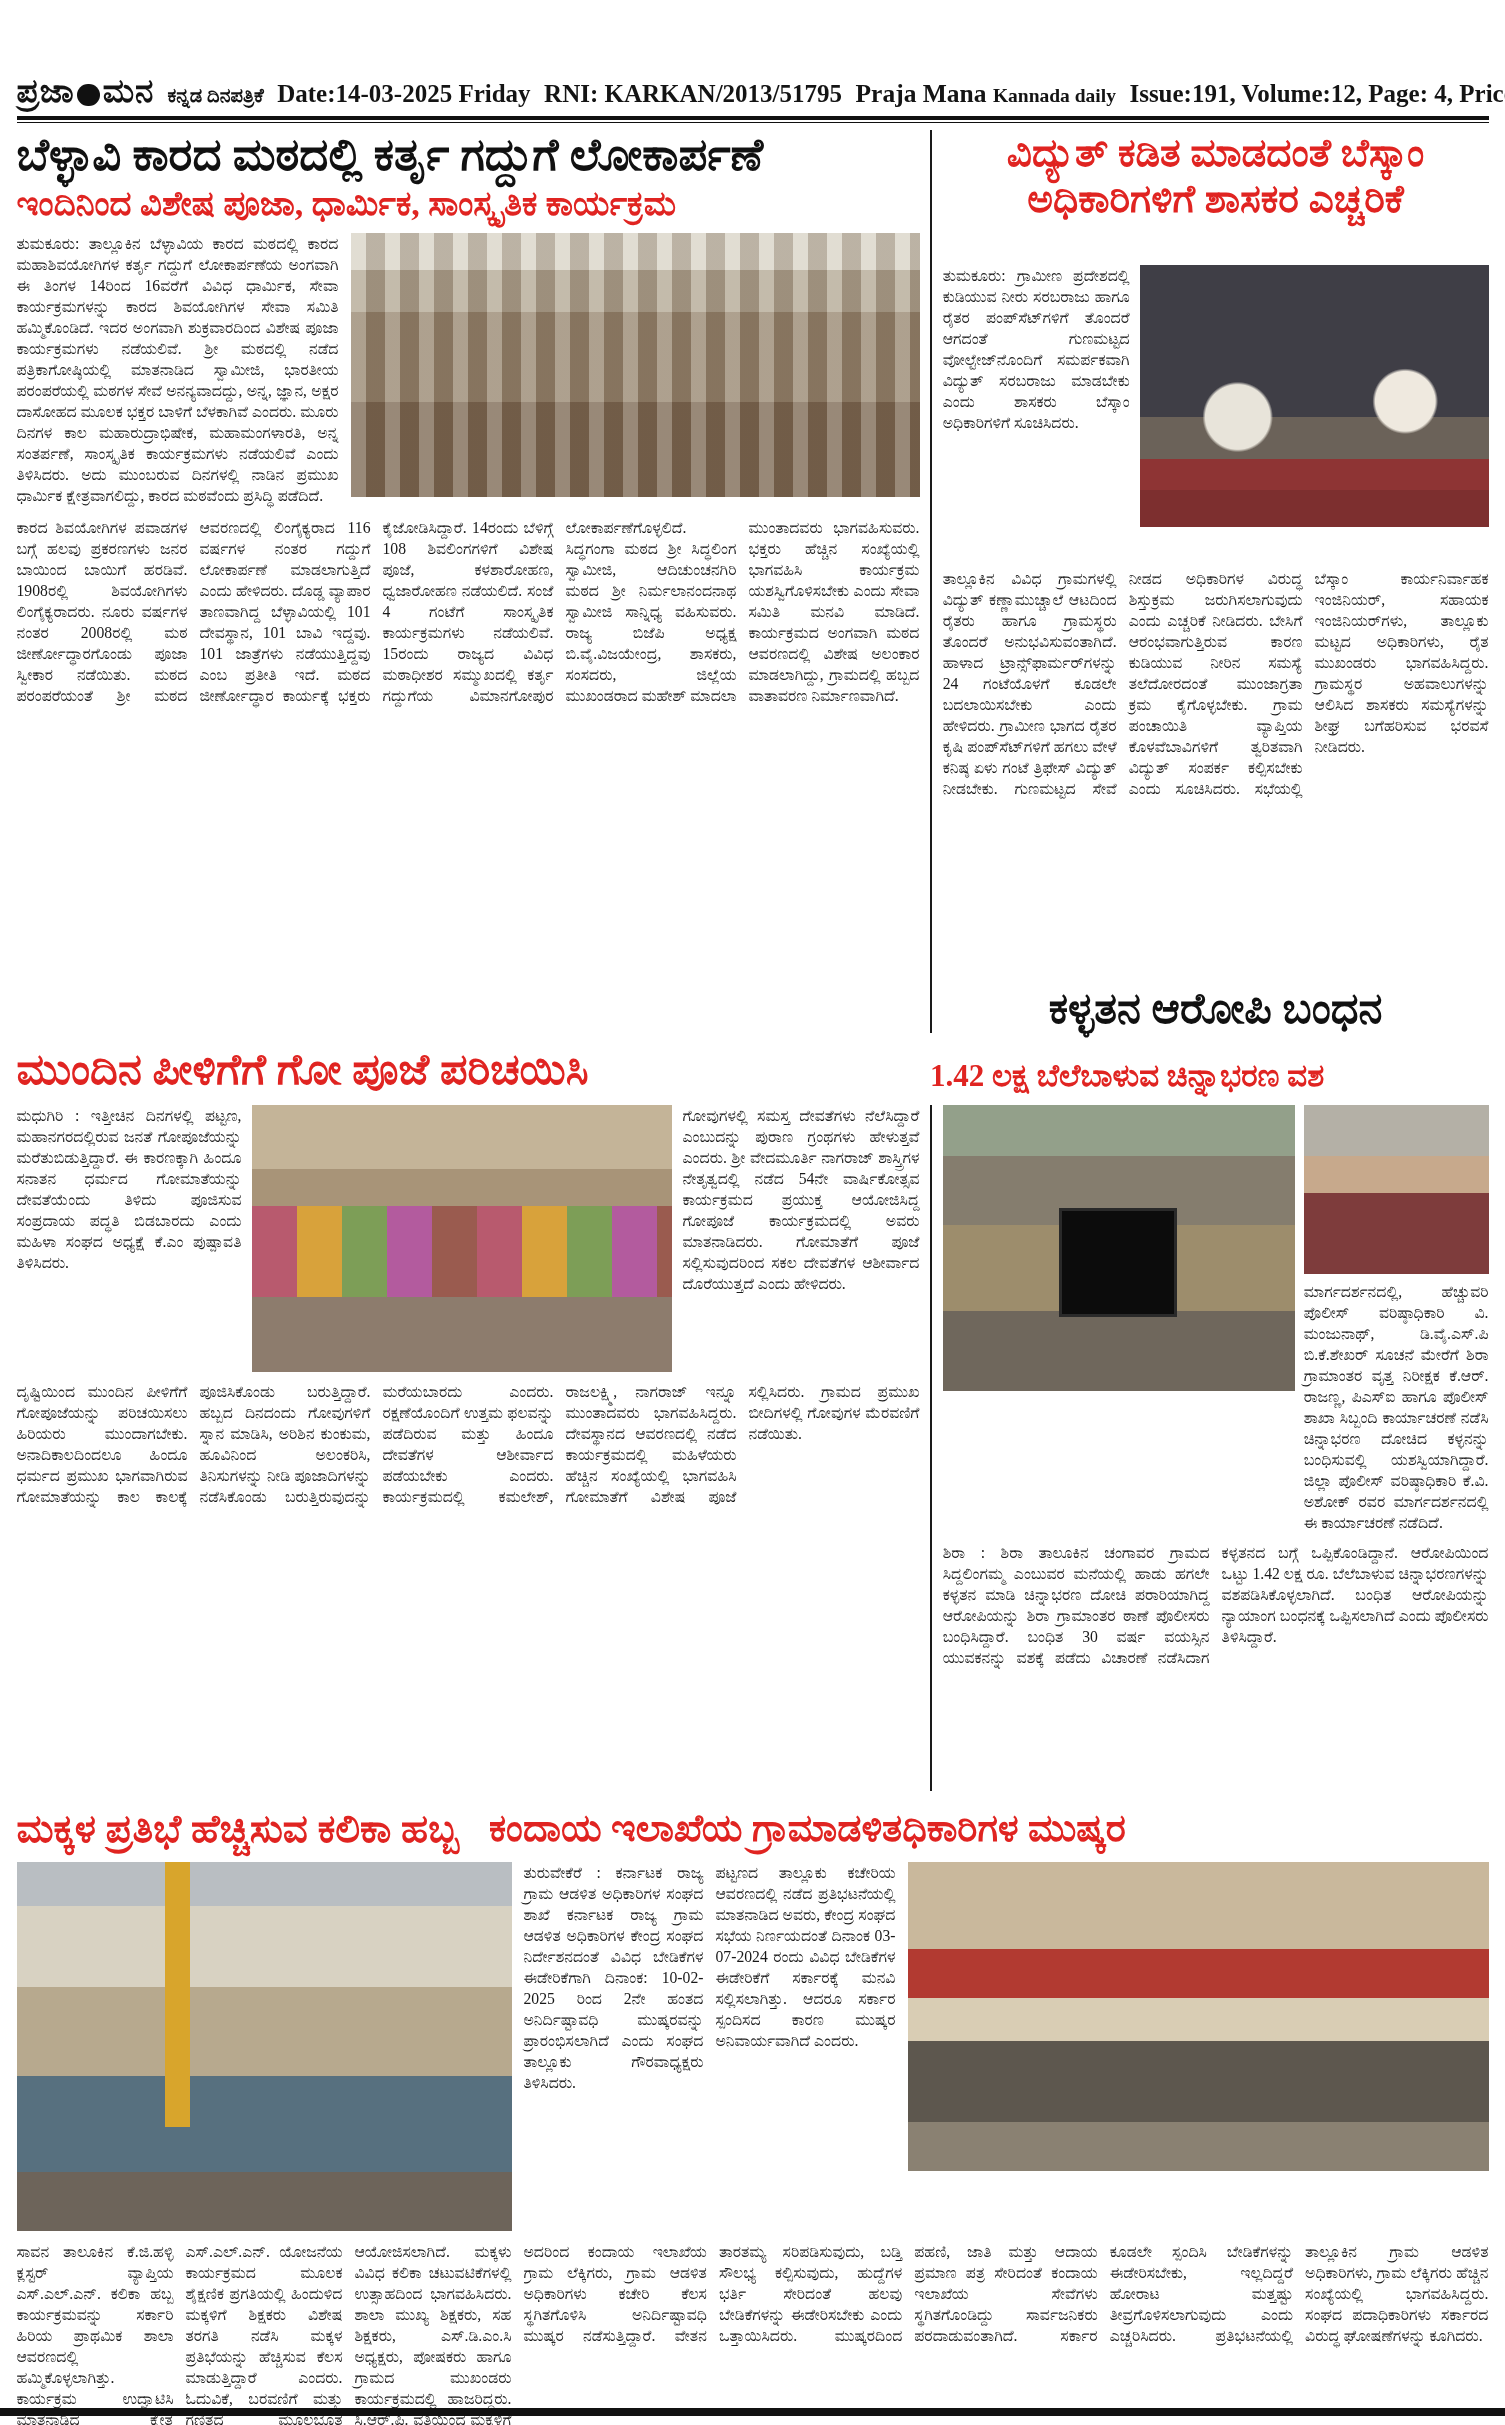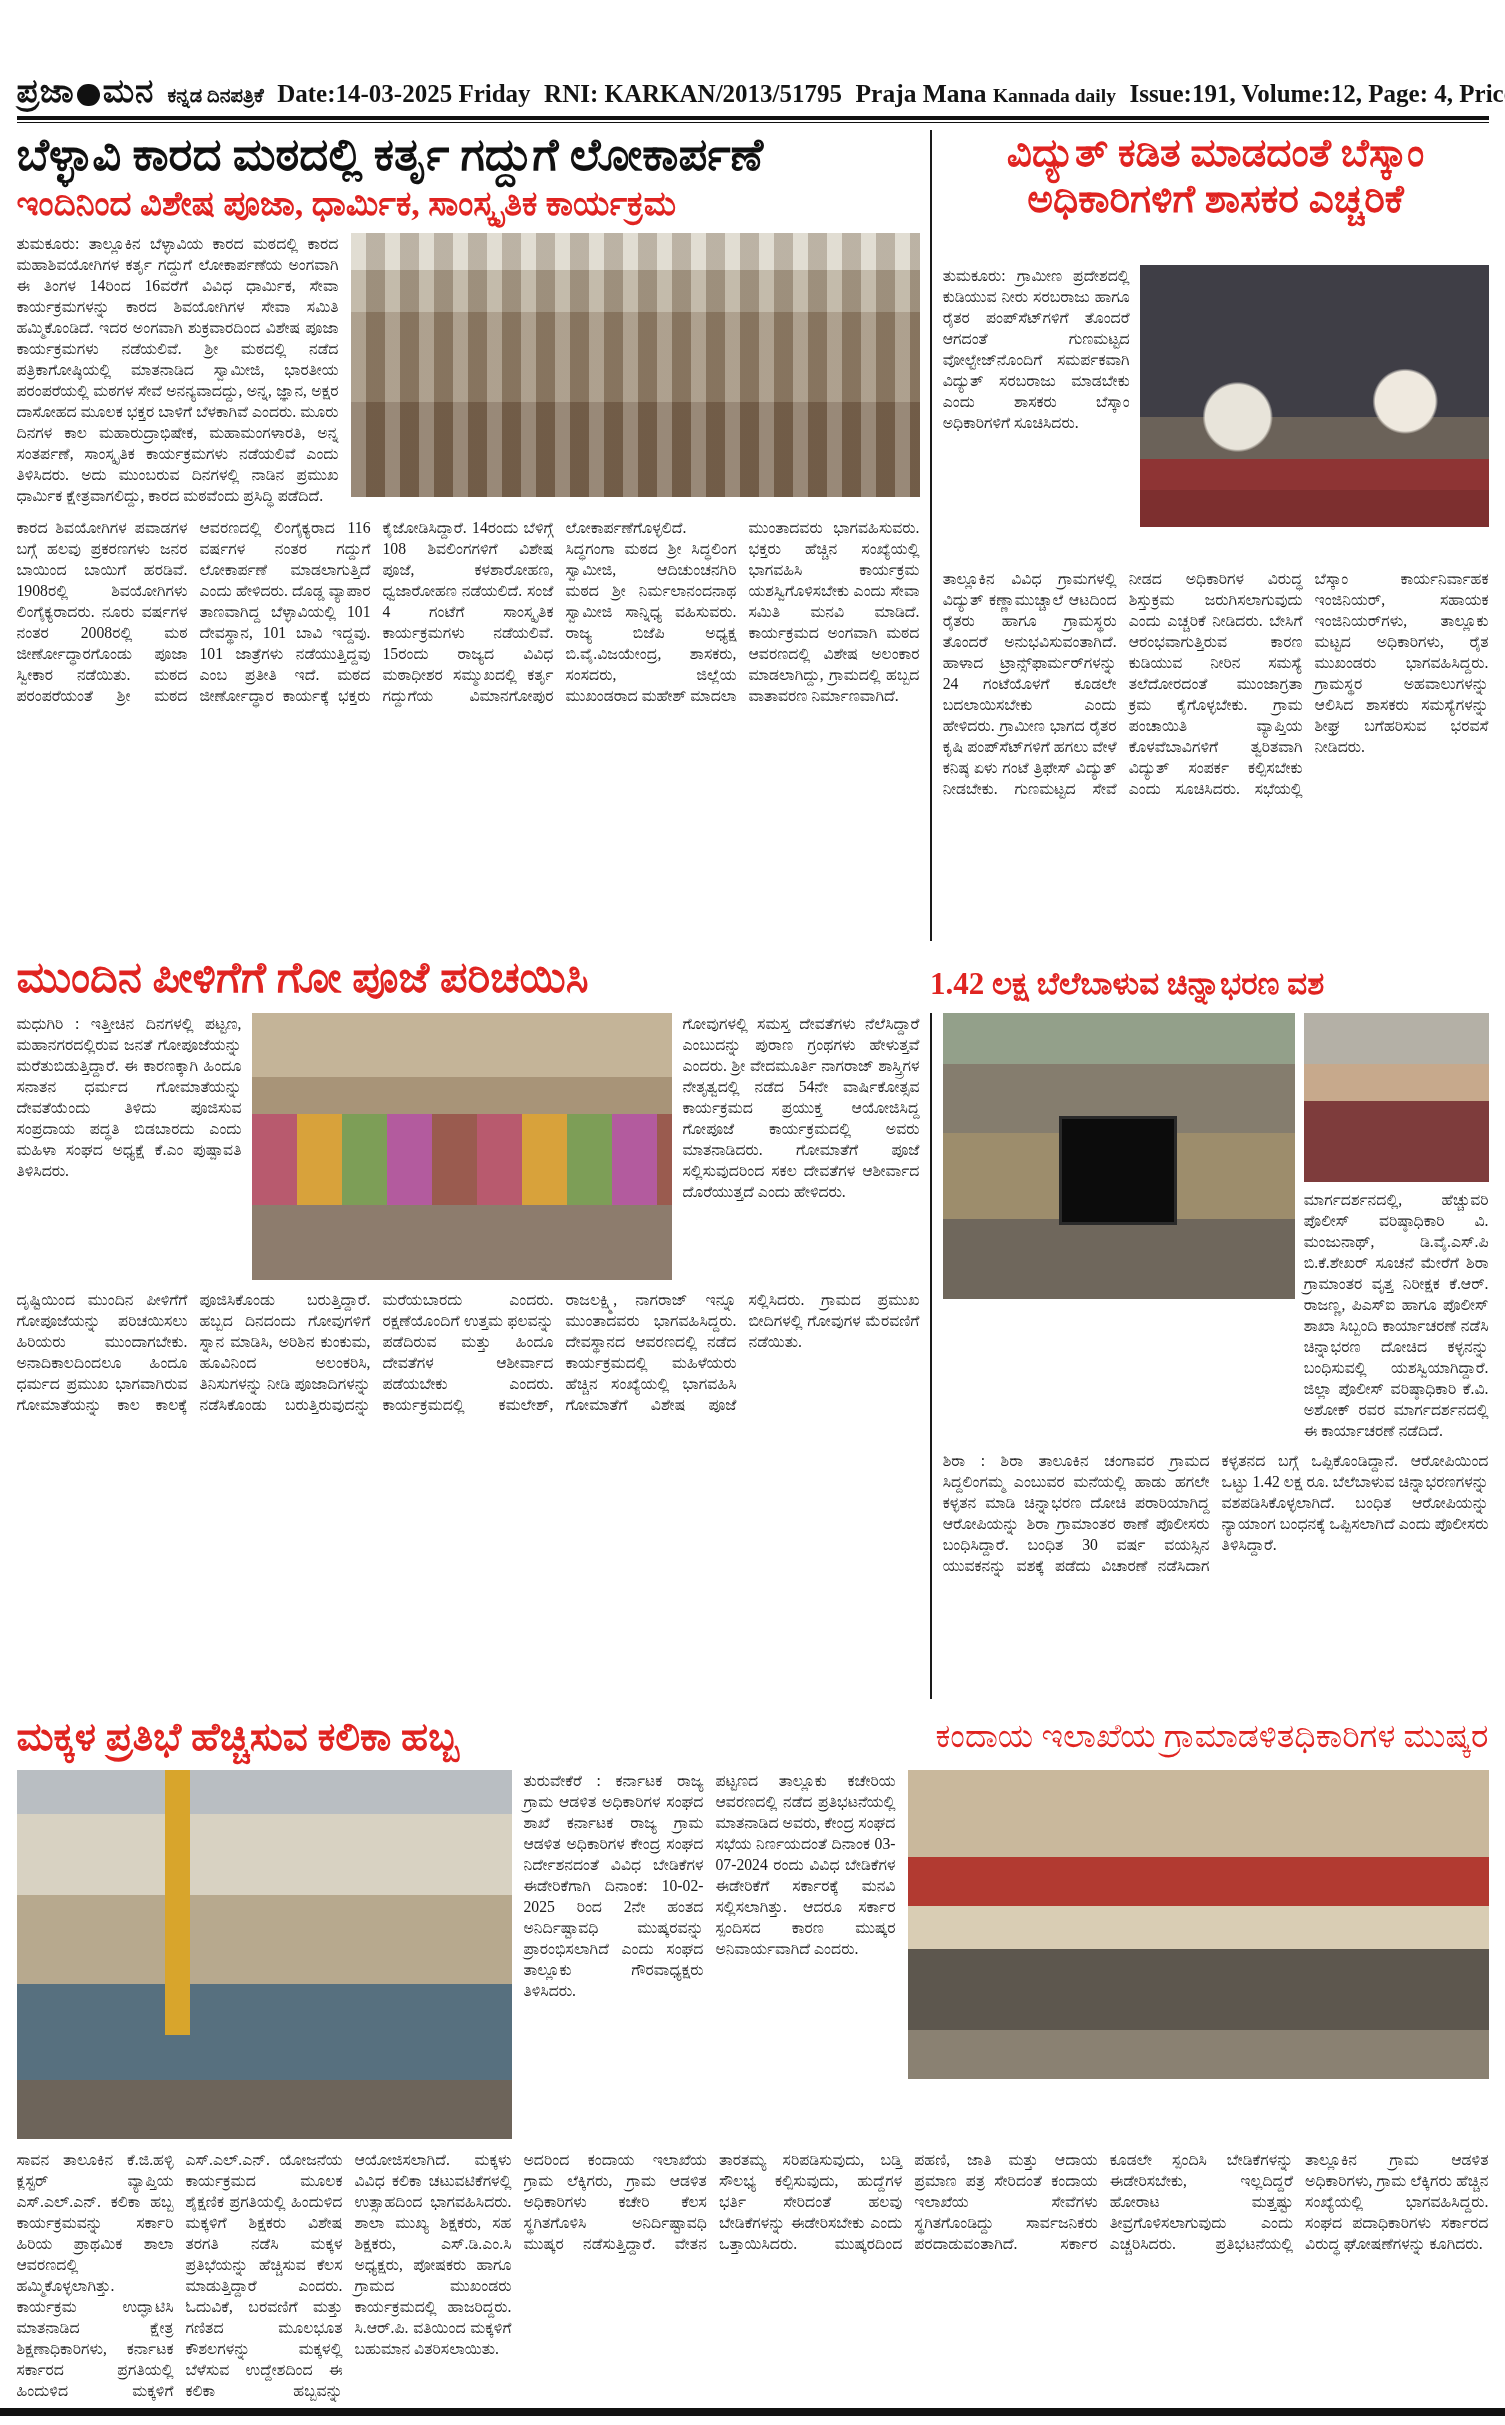--- a/index.html
+++ b/index.html
@@ -66,21 +66,21 @@
       linear-gradient(180deg,#93a08a 0 18%,#857d6e 18% 42%,#9d8d6c 42% 72%,#6f675c 72% 100%);}
   .ph4::before{content:"";position:absolute;left:33%;top:36%;width:32%;height:36%;
       background:#0c0c0c;border:3px solid #2a2a2a;}
   .a4-side{flex:1;display:flex;flex-direction:column;gap:7.5px;}
   .ph4b{width:100%;height:169px;background:
       linear-gradient(180deg,#b4b0a6 0 30%,#c7a98c 30% 52%,#7e3c3c 52% 100%);}
   .a4-body{margin-top:9px;column-count:2;height:249px;}
   
   .b3-headrow{display:flex;gap:30px;margin-top:15px;align-items:flex-end;}
   .a5-head{font-size:39px;line-height:45px;font-weight:bold;}
-  .a6-head{font-size:33px;line-height:45px;font-weight:normal;flex:1;text-align:right;}
+  .a6-head{font-size:38px;line-height:45px;font-weight:bold;flex:1;}
   .band3a{margin-top:10.5px;display:flex;gap:12px;}
   .ph5{width:495px;height:369px;background:
       linear-gradient(180deg,#b9bec2 0 12%,#d8d2c2 12% 34%,#b7a98e 34% 58%,#57707f 58% 84%,#6d645a 84% 100%);}
   .ph5::before{content:"";position:absolute;left:30%;top:0;width:5%;height:72%;background:#d8a52c;}
   .a6-c1,.a6-c2{width:180px;}
   .ph6{flex:1;height:309px;background:
       linear-gradient(180deg,#c9b89c 0 28%,#b23a31 28% 44%,#d9cdb4 44% 58%,#5d574e 58% 84%,#8a8172 84% 100%);}
   .band3b{margin-top:10.5px;display:flex;gap:12px;}
   .a5-body{width:495px;column-count:3;height:300px;}
   .a6-body{flex:1;column-count:5;height:300px;}
@@ -113,20 +113,21 @@
       <div class="a1-bottom cols body-text kn">ಕಾರದ ಶಿವಯೋಗಿಗಳ ಪವಾಡಗಳ ಬಗ್ಗೆ ಹಲವು ಪ್ರಕರಣಗಳು ಜನರ ಬಾಯಿಂದ ಬಾಯಿಗೆ ಹರಡಿವೆ. 1908ರಲ್ಲಿ ಶಿವಯೋಗಿಗಳು ಲಿಂಗೈಕ್ಯರಾದರು. ನೂರು ವರ್ಷಗಳ ನಂತರ 2008ರಲ್ಲಿ ಮಠ ಜೀರ್ಣೋದ್ಧಾರಗೊಂಡು ಪೂಜಾ ಸ್ವೀಕಾರ ನಡೆಯಿತು. ಮಠದ ಪರಂಪರೆಯಂತೆ ಶ್ರೀ ಮಠದ ಆವರಣದಲ್ಲಿ ಲಿಂಗೈಕ್ಯರಾದ 116 ವರ್ಷಗಳ ನಂತರ ಗದ್ದುಗೆ ಲೋಕಾರ್ಪಣೆ ಮಾಡಲಾಗುತ್ತಿದೆ ಎಂದು ಹೇಳಿದರು. ದೊಡ್ಡ ವ್ಯಾಪಾರ ತಾಣವಾಗಿದ್ದ ಬೆಳ್ಳಾವಿಯಲ್ಲಿ 101 ದೇವಸ್ಥಾನ, 101 ಬಾವಿ ಇದ್ದವು. 101 ಜಾತ್ರೆಗಳು ನಡೆಯುತ್ತಿದ್ದವು ಎಂಬ ಪ್ರತೀತಿ ಇದೆ. ಮಠದ ಜೀರ್ಣೋದ್ಧಾರ ಕಾರ್ಯಕ್ಕೆ ಭಕ್ತರು ಕೈಜೋಡಿಸಿದ್ದಾರೆ. 14ರಂದು ಬೆಳಿಗ್ಗೆ 108 ಶಿವಲಿಂಗಗಳಿಗೆ ವಿಶೇಷ ಪೂಜೆ, ಕಳಶಾರೋಹಣ, ಧ್ವಜಾರೋಹಣ ನಡೆಯಲಿದೆ. ಸಂಜೆ 4 ಗಂಟೆಗೆ ಸಾಂಸ್ಕೃತಿಕ ಕಾರ್ಯಕ್ರಮಗಳು ನಡೆಯಲಿವೆ. 15ರಂದು ರಾಜ್ಯದ ವಿವಿಧ ಮಠಾಧೀಶರ ಸಮ್ಮುಖದಲ್ಲಿ ಕರ್ತೃ ಗದ್ದುಗೆಯ ವಿಮಾನಗೋಪುರ ಲೋಕಾರ್ಪಣೆಗೊಳ್ಳಲಿದೆ. ಸಿದ್ಧಗಂಗಾ ಮಠದ ಶ್ರೀ ಸಿದ್ಧಲಿಂಗ ಸ್ವಾಮೀಜಿ, ಆದಿಚುಂಚನಗಿರಿ ಮಠದ ಶ್ರೀ ನಿರ್ಮಲಾನಂದನಾಥ ಸ್ವಾಮೀಜಿ ಸಾನ್ನಿಧ್ಯ ವಹಿಸುವರು. ರಾಜ್ಯ ಬಿಜೆಪಿ ಅಧ್ಯಕ್ಷ ಬಿ.ವೈ.ವಿಜಯೇಂದ್ರ, ಶಾಸಕರು, ಸಂಸದರು, ಜಿಲ್ಲೆಯ ಮುಖಂಡರಾದ ಮಹೇಶ್ ಮಾದಲಾ ಮುಂತಾದವರು ಭಾಗವಹಿಸುವರು. ಭಕ್ತರು ಹೆಚ್ಚಿನ ಸಂಖ್ಯೆಯಲ್ಲಿ ಭಾಗವಹಿಸಿ ಕಾರ್ಯಕ್ರಮ ಯಶಸ್ವಿಗೊಳಿಸಬೇಕು ಎಂದು ಸೇವಾ ಸಮಿತಿ ಮನವಿ ಮಾಡಿದೆ. ಕಾರ್ಯಕ್ರಮದ ಅಂಗವಾಗಿ ಮಠದ ಆವರಣದಲ್ಲಿ ವಿಶೇಷ ಅಲಂಕಾರ ಮಾಡಲಾಗಿದ್ದು, ಗ್ರಾಮದಲ್ಲಿ ಹಬ್ಬದ ವಾತಾವರಣ ನಿರ್ಮಾಣವಾಗಿದೆ.</div>
     </div>
     <div class="vdiv"></div>
     <div class="b1-right">
       <h2 class="a2-head red kn">ವಿದ್ಯುತ್ ಕಡಿತ ಮಾಡದಂತೆ ಬೆಸ್ಕಾಂ ಅಧಿಕಾರಿಗಳಿಗೆ ಶಾಸಕರ ಎಚ್ಚರಿಕೆ</h2>
       <div class="a2-top">
         <div class="a2-lead body-text kn">ತುಮಕೂರು: ಗ್ರಾಮೀಣ ಪ್ರದೇಶದಲ್ಲಿ ಕುಡಿಯುವ ನೀರು ಸರಬರಾಜು ಹಾಗೂ ರೈತರ ಪಂಪ್‌ಸೆಟ್‌ಗಳಿಗೆ ತೊಂದರೆ ಆಗದಂತೆ ಗುಣಮಟ್ಟದ ವೋಲ್ಟೇಜ್‌ನೊಂದಿಗೆ ಸಮರ್ಪಕವಾಗಿ ವಿದ್ಯುತ್ ಸರಬರಾಜು ಮಾಡಬೇಕು ಎಂದು ಶಾಸಕರು ಬೆಸ್ಕಾಂ ಅಧಿಕಾರಿಗಳಿಗೆ ಸೂಚಿಸಿದರು.</div>
         <div class="photo ph2"></div>
       </div>
       <div class="a2-bottom cols body-text kn">ತಾಲ್ಲೂಕಿನ ವಿವಿಧ ಗ್ರಾಮಗಳಲ್ಲಿ ವಿದ್ಯುತ್ ಕಣ್ಣಾಮುಚ್ಚಾಲೆ ಆಟದಿಂದ ರೈತರು ಹಾಗೂ ಗ್ರಾಮಸ್ಥರು ತೊಂದರೆ ಅನುಭವಿಸುವಂತಾಗಿದೆ. ಹಾಳಾದ ಟ್ರಾನ್ಸ್‌ಫಾರ್ಮರ್‌ಗಳನ್ನು 24 ಗಂಟೆಯೊಳಗೆ ಕೂಡಲೇ ಬದಲಾಯಿಸಬೇಕು ಎಂದು ಹೇಳಿದರು. ಗ್ರಾಮೀಣ ಭಾಗದ ರೈತರ ಕೃಷಿ ಪಂಪ್‌ಸೆಟ್‌ಗಳಿಗೆ ಹಗಲು ವೇಳೆ ಕನಿಷ್ಠ ಏಳು ಗಂಟೆ ತ್ರಿಫೇಸ್ ವಿದ್ಯುತ್ ನೀಡಬೇಕು. ಗುಣಮಟ್ಟದ ಸೇವೆ ನೀಡದ ಅಧಿಕಾರಿಗಳ ವಿರುದ್ಧ ಶಿಸ್ತುಕ್ರಮ ಜರುಗಿಸಲಾಗುವುದು ಎಂದು ಎಚ್ಚರಿಕೆ ನೀಡಿದರು. ಬೇಸಿಗೆ ಆರಂಭವಾಗುತ್ತಿರುವ ಕಾರಣ ಕುಡಿಯುವ ನೀರಿನ ಸಮಸ್ಯೆ ತಲೆದೋರದಂತೆ ಮುಂಜಾಗ್ರತಾ ಕ್ರಮ ಕೈಗೊಳ್ಳಬೇಕು. ಗ್ರಾಮ ಪಂಚಾಯಿತಿ ವ್ಯಾಪ್ತಿಯ ಕೊಳವೆಬಾವಿಗಳಿಗೆ ತ್ವರಿತವಾಗಿ ವಿದ್ಯುತ್ ಸಂಪರ್ಕ ಕಲ್ಪಿಸಬೇಕು ಎಂದು ಸೂಚಿಸಿದರು. ಸಭೆಯಲ್ಲಿ ಬೆಸ್ಕಾಂ ಕಾರ್ಯನಿರ್ವಾಹಕ ಇಂಜಿನಿಯರ್, ಸಹಾಯಕ ಇಂಜಿನಿಯರ್‌ಗಳು, ತಾಲ್ಲೂಕು ಮಟ್ಟದ ಅಧಿಕಾರಿಗಳು, ರೈತ ಮುಖಂಡರು ಭಾಗವಹಿಸಿದ್ದರು. ಗ್ರಾಮಸ್ಥರ ಅಹವಾಲುಗಳನ್ನು ಆಲಿಸಿದ ಶಾಸಕರು ಸಮಸ್ಯೆಗಳನ್ನು ಶೀಘ್ರ ಬಗೆಹರಿಸುವ ಭರವಸೆ ನೀಡಿದರು.</div>
+      <h2 class="a4-tophead kn">ಕಳ್ಳತನ ಆರೋಪಿ ಬಂಧನ</h2>
     </div>
   </div>
 
   <div class="b2-headrow">
     <h2 class="a3-head red kn">ಮುಂದಿನ ಪೀಳಿಗೆಗೆ ಗೋ ಪೂಜೆ ಪರಿಚಯಿಸಿ</h2>
     <h3 class="a4-head red kn">1.42 ಲಕ್ಷ ಬೆಲೆಬಾಳುವ ಚಿನ್ನಾಭರಣ ವಶ</h3>
   </div>
 
   <div class="band band2">
     <div class="b2-left">

